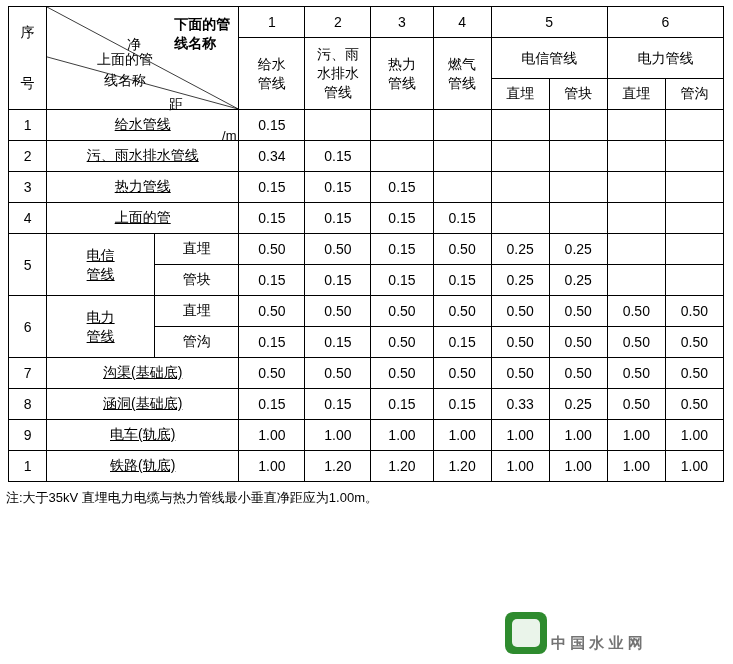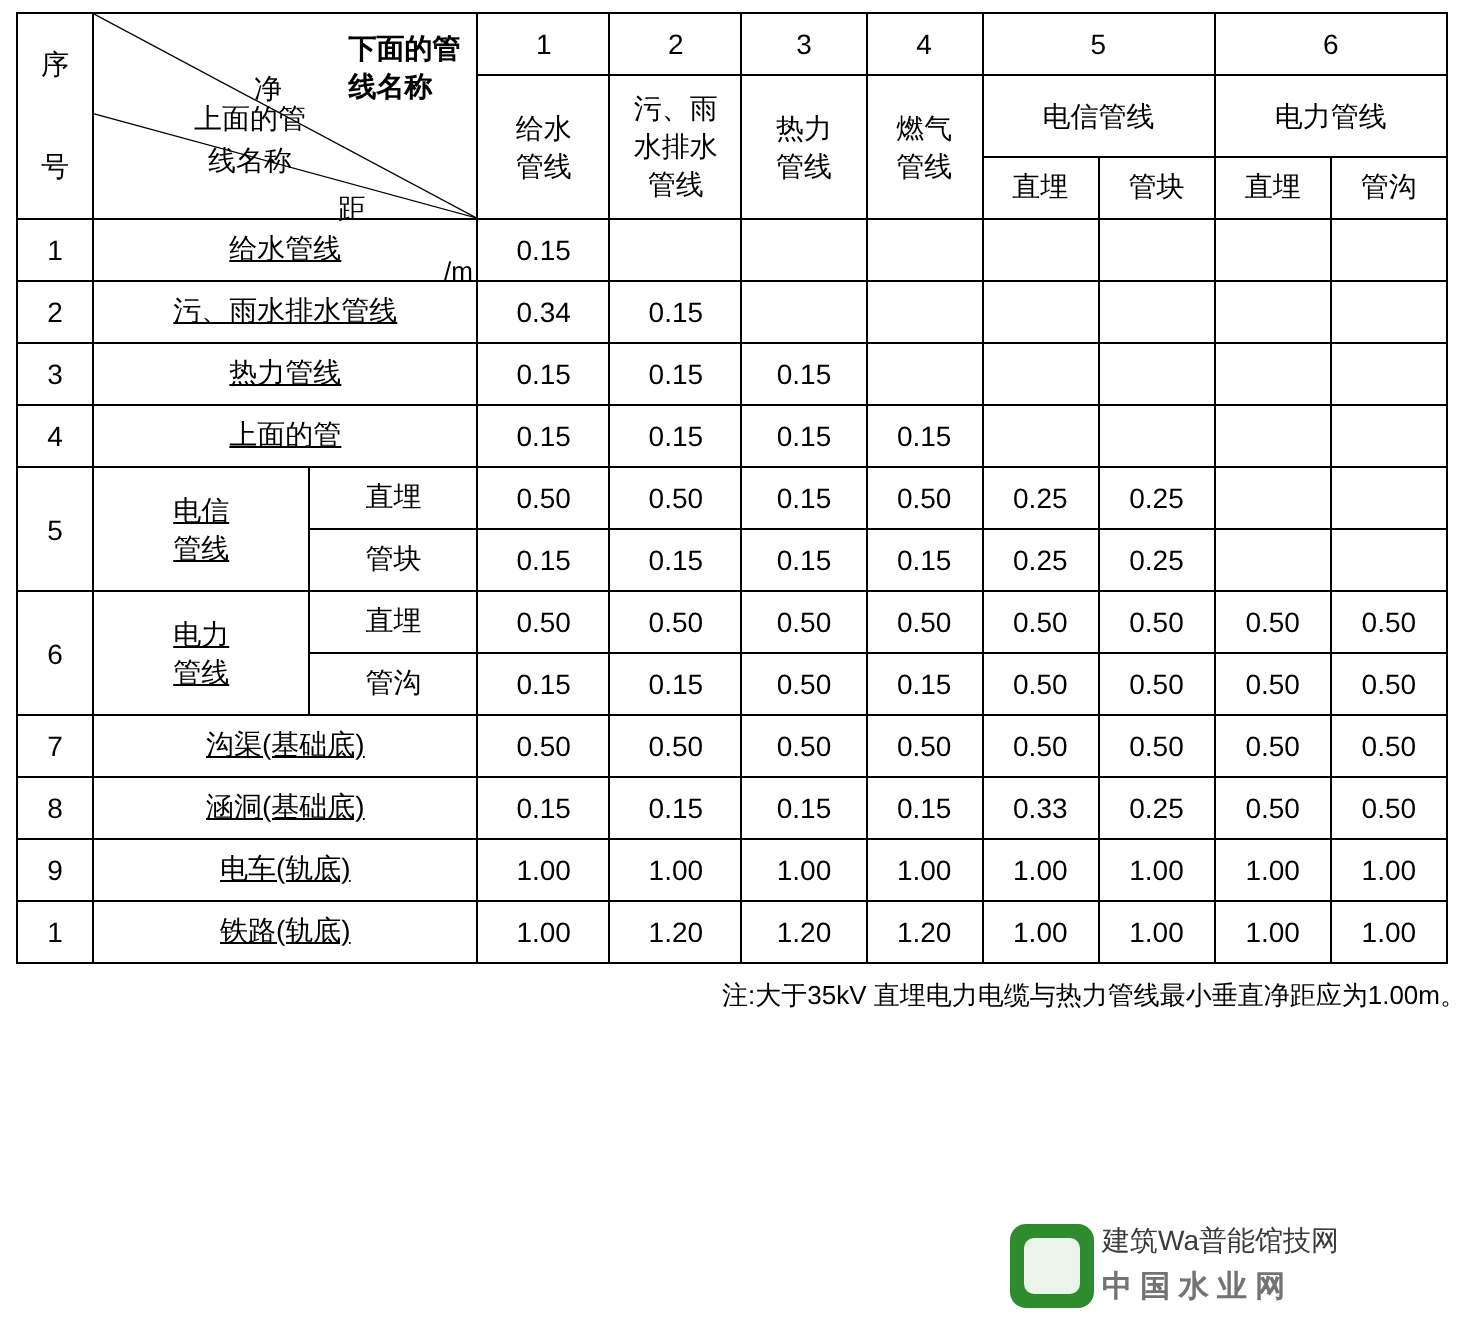--- a/index.html
+++ b/index.html
@@ -113,21 +113,20 @@
     height: 92px;
   }
   .hdr-sub {
     font-size: 14px;
     height: 52px;
   }
   .note {
     margin: 6px 0 0 6px;
     font-size: 13px;
     line-height: 1.5;
-    text-align: right;
   }
   .twoline {
     line-height: 1.35;
   }
   
   .watermark {
     position: absolute;
     right: 8px;
     bottom: 6px;
     width: 220px;
@@ -401,17 +400,16 @@
     </tr>
   </tbody>
     </table>
 
   <div class="note">注:大于35kV 直埋电力电缆与热力管线最小垂直净距应为1.00m。</div>
 
   <div class="watermark">
     <div class="wm-logo">
       <div class="wm-logo-inner"></div>
     </div>
-    <div class="wm-line1">建筑Wa普能馆技网</div>
     <div class="wm-line2">中 国 水 业 网</div>
   </div>
 
 </div>
 
 </body></html>

